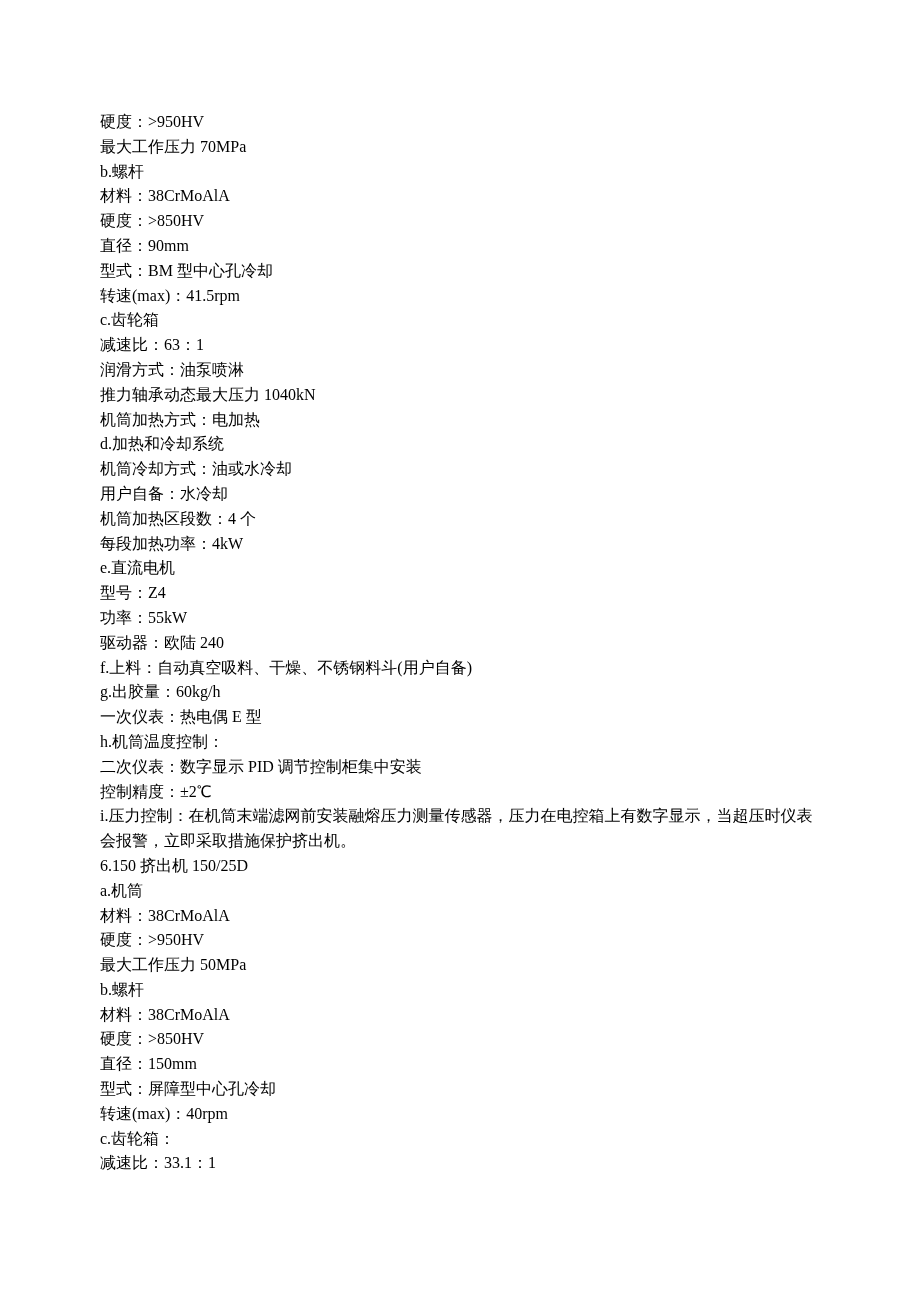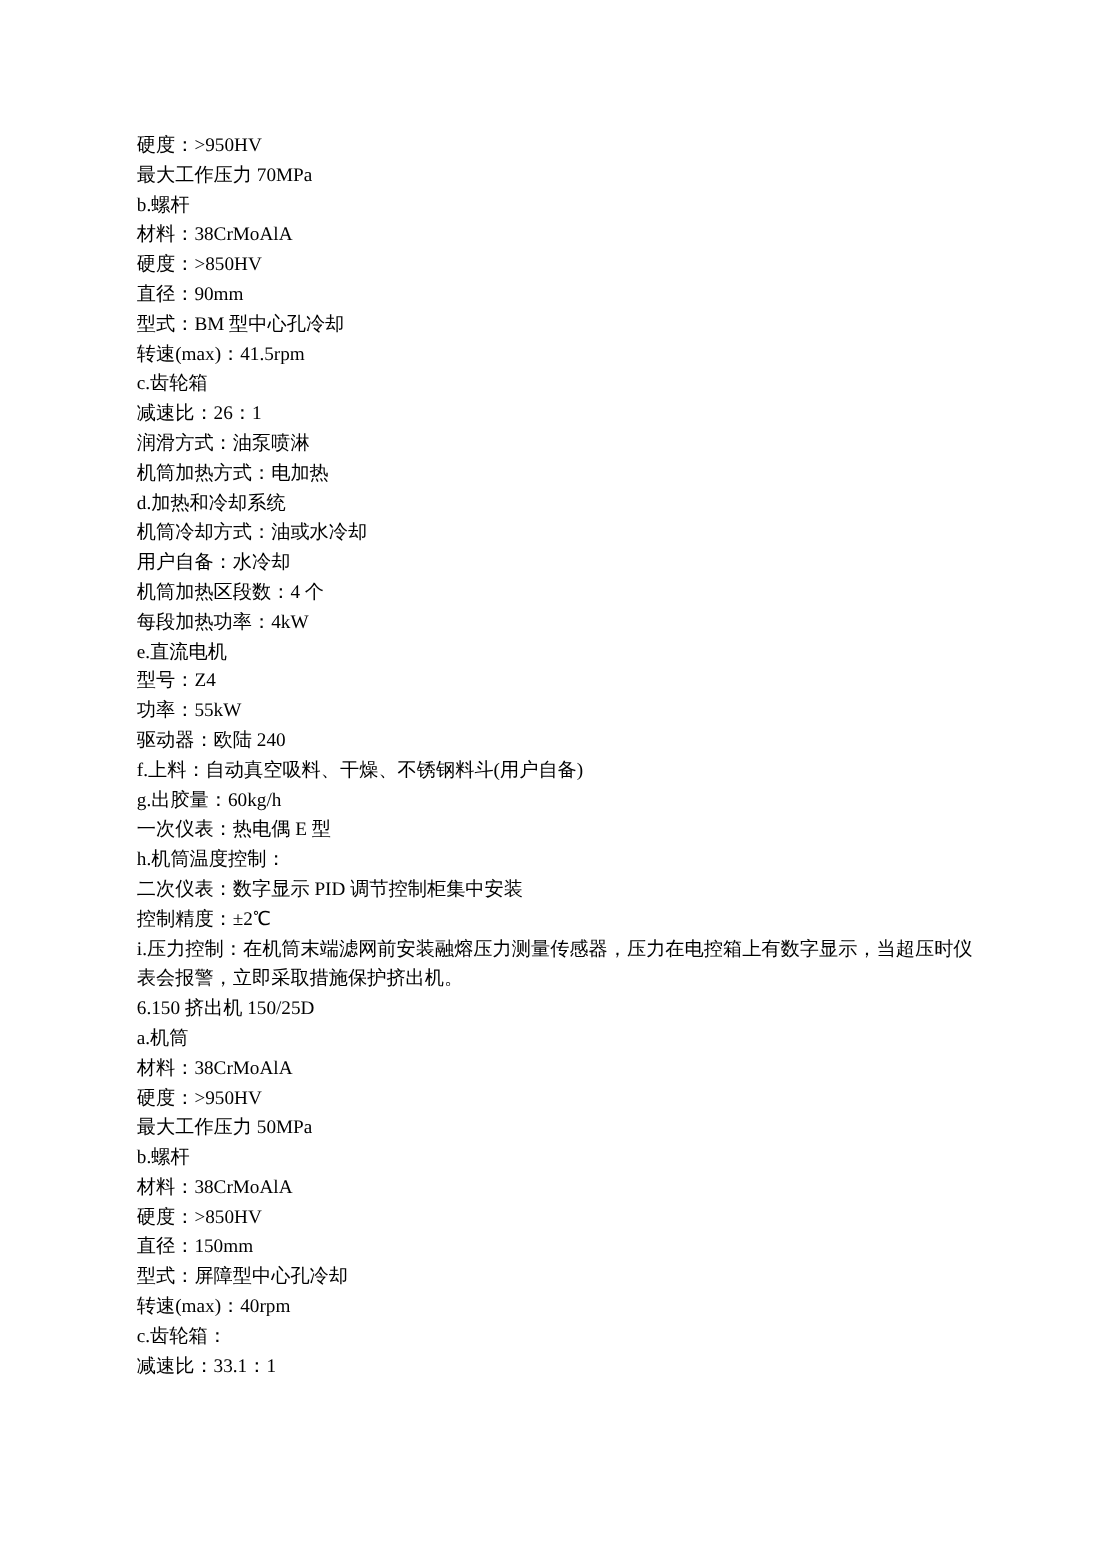--- a/index.html
+++ b/index.html
@@ -8,38 +8,38 @@
     line-height: 1.55;
     color: #000;
     background: #fff;
     margin: 0;
     padding: 110px 100px 60px 100px;
     width: 920px;
     box-sizing: border-box;
   }
   .line {
     white-space: pre-wrap;
-    margin-left: 14px;
   }
 </style>
 </head>
 <body>
 
 <div id="doc">
     <div class="line">硬度：&gt;950HV</div>
     <div class="line">最大工作压力 70MPa</div>
     <div class="line">b.螺杆</div>
     <div class="line">材料：38CrMoAlA</div>
     <div class="line">硬度：&gt;850HV</div>
     <div class="line">直径：90mm</div>
     <div class="line">型式：BM 型中心孔冷却</div>
     <div class="line">转速(max)：41.5rpm</div>
     <div class="line">c.齿轮箱</div>
-    <div class="line">减速比：26：1</div>
+    <div class="line">减速比：63：1</div>
     <div class="line">润滑方式：油泵喷淋</div>
+    <div class="line">推力轴承动态最大压力 1040kN</div>
     <div class="line">机筒加热方式：电加热</div>
     <div class="line">d.加热和冷却系统</div>
     <div class="line">机筒冷却方式：油或水冷却</div>
     <div class="line">用户自备：水冷却</div>
     <div class="line">机筒加热区段数：4 个</div>
     <div class="line">每段加热功率：4kW</div>
     <div class="line">e.直流电机</div>
     <div class="line">型号：Z4</div>
     <div class="line">功率：55kW</div>
     <div class="line">驱动器：欧陆 240</div>

